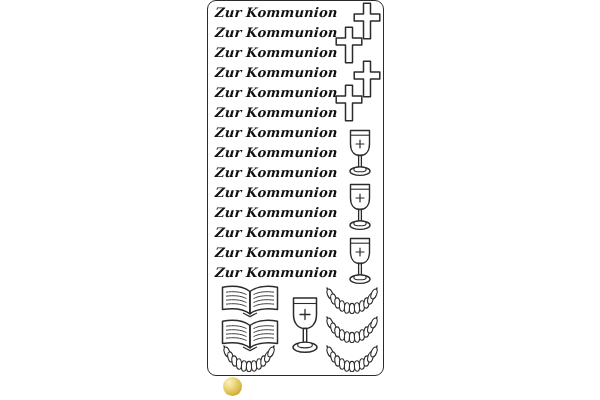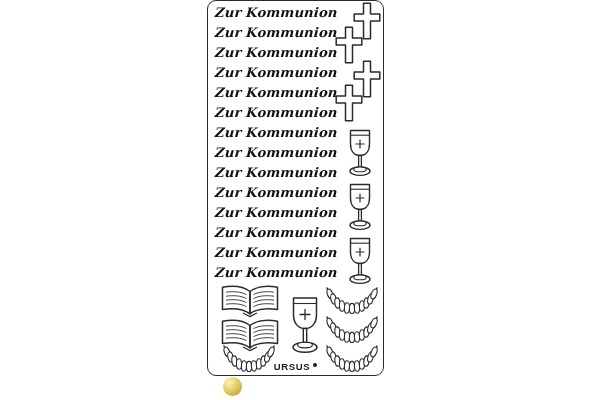--- a/index.html
+++ b/index.html
@@ -286,18 +286,15 @@
         <ellipse cx="28" cy="22.6" rx="2.6" ry="5.2"></ellipse>
         <ellipse cx="33" cy="22" rx="2.6" ry="5.2" transform="rotate(-2 33 22)"></ellipse>
         <ellipse cx="38" cy="20" rx="2.6" ry="5.2" transform="rotate(3 38 20)"></ellipse>
         <ellipse cx="42.5" cy="17" rx="2.6" ry="5.2" transform="rotate(8 42.5 17)"></ellipse>
         <ellipse cx="46.5" cy="13" rx="2.6" ry="5.2" transform="rotate(14 46.5 13)"></ellipse>
         <ellipse cx="50" cy="8" rx="2.6" ry="5.2" transform="rotate(22 50 8)"></ellipse>
       </g>
     </svg>
   </div>
 
-  <div id="brand">
-    <span>URSUS</span><span class="reg"></span>
-  </div>
 </div>
 
 <div id="gold-swatch"></div>
 
 </body></html>

